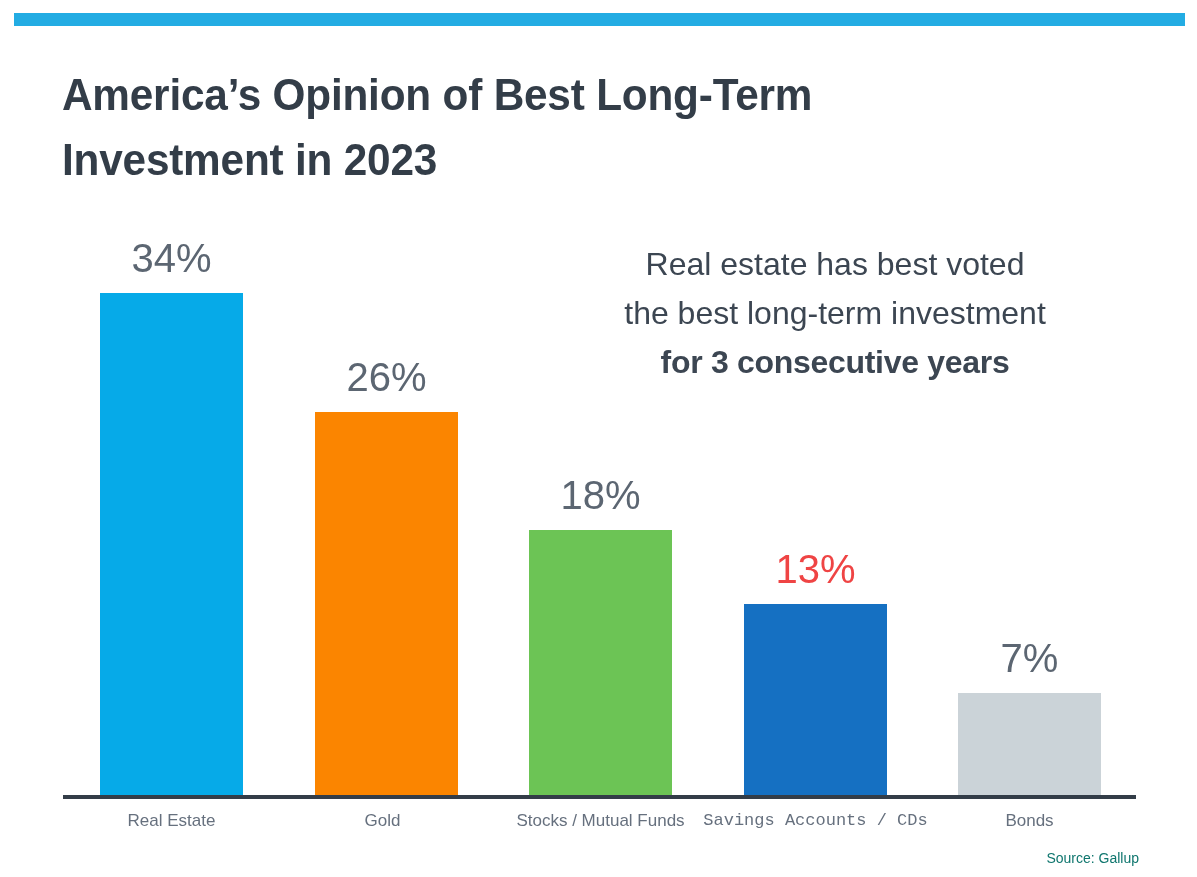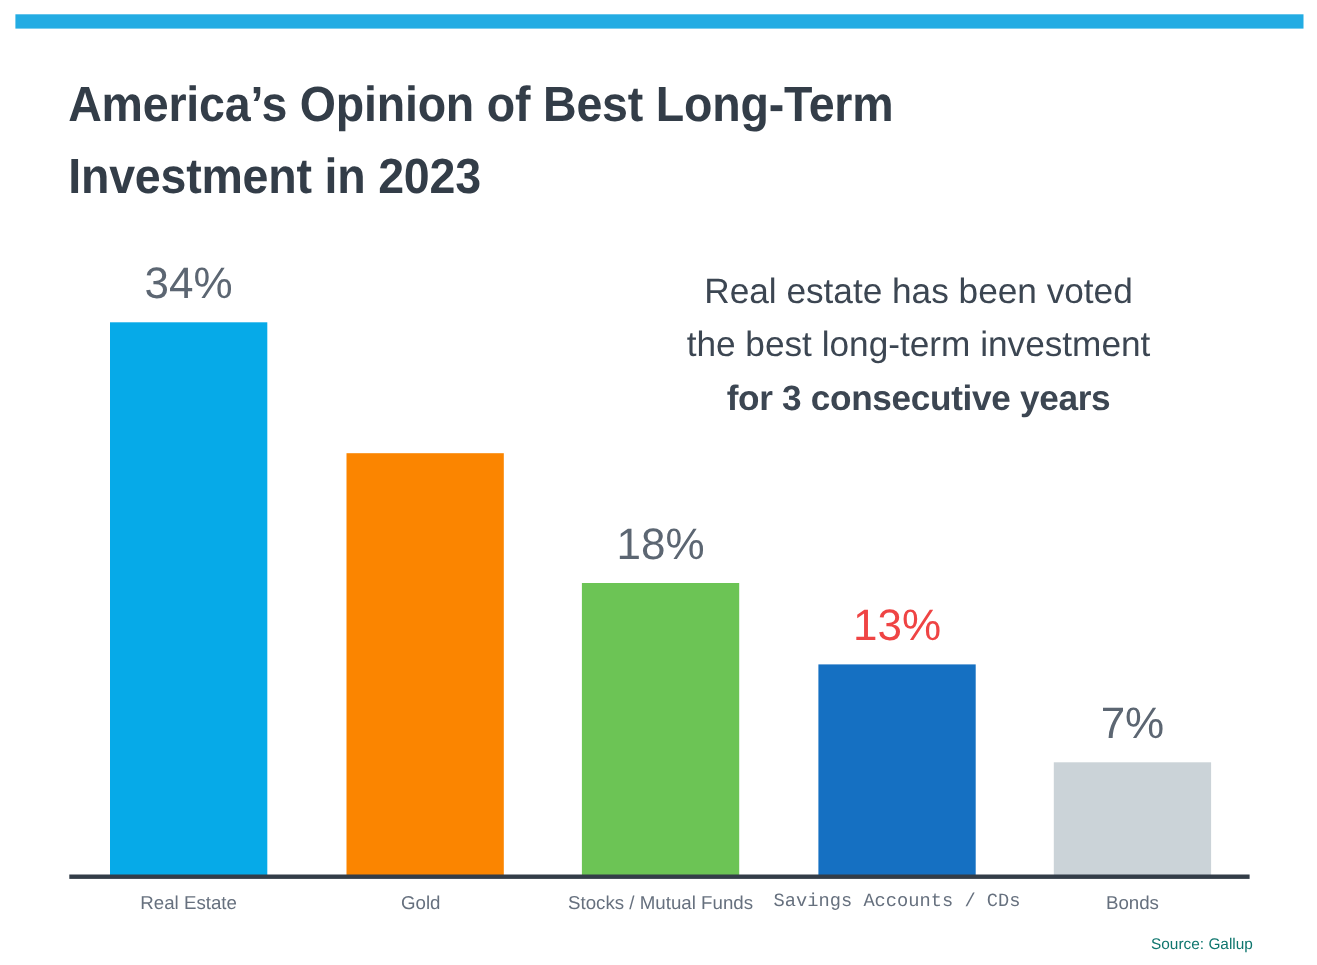--- a/index.html
+++ b/index.html
@@ -112,30 +112,31 @@
 </head>
 <body>
 
 <div id="page">
 
   <div id="top-accent"></div>
 
   <div id="title">America’s Opinion of Best Long-Term Investment in 2023</div>
 
   <div id="callout">
-    <div class="light">Real estate has been voted</div>
+    <div class="light">Real estate has best voted</div>
     <div class="light">the best long-term investment</div>
     <div class="strong">for 3 consecutive years</div>
   </div>
 
   <div id="plot">
       <div class="bar" style="left: 100px; width: 143px; height: 503.88px; background: rgb(6, 170, 232);"></div>
       <div class="bar-value" style="left: 80px; width: 183px; top: 238.12px; color: rgb(92, 102, 114);">34%</div>
       <div class="cat-label" style="left: 20px; width: 303px; color: rgb(102, 112, 126);">Real Estate</div>
       <div class="bar" style="left: 315px; width: 143px; height: 385.32px; background: rgb(251, 133, 0);"></div>
+      <div class="bar-value" style="left: 295px; width: 183px; top: 356.68px; color: rgb(92, 102, 114);">26%</div>
       <div class="cat-label" style="left: 231px; width: 303px; color: rgb(102, 112, 126);">Gold</div>
       <div class="bar" style="left: 529px; width: 143px; height: 266.76px; background: rgb(108, 196, 85);"></div>
       <div class="bar-value" style="left: 509px; width: 183px; top: 475.24px; color: rgb(92, 102, 114);">18%</div>
       <div class="cat-label" style="left: 449px; width: 303px; color: rgb(102, 112, 126);">Stocks / Mutual Funds</div>
       <div class="bar" style="left: 744px; width: 143px; height: 192.66px; background: rgb(21, 112, 194);"></div>
       <div class="bar-value" style="left: 724px; width: 183px; top: 549.34px; color: #ef4444;">13%</div>
       <div class="cat-label" style="left: 664px; width: 303px; color: rgb(102, 112, 126); font-family: Liberation Mono, monospace;">Savings Accounts / CDs</div>
       <div class="bar" style="left: 958px; width: 143px; height: 103.74px; background: rgb(203, 211, 216);"></div>
       <div class="bar-value" style="left: 938px; width: 183px; top: 638.26px; color: rgb(92, 102, 114);">7%</div>
       <div class="cat-label" style="left: 878px; width: 303px; color: rgb(102, 112, 126);">Bonds</div>

